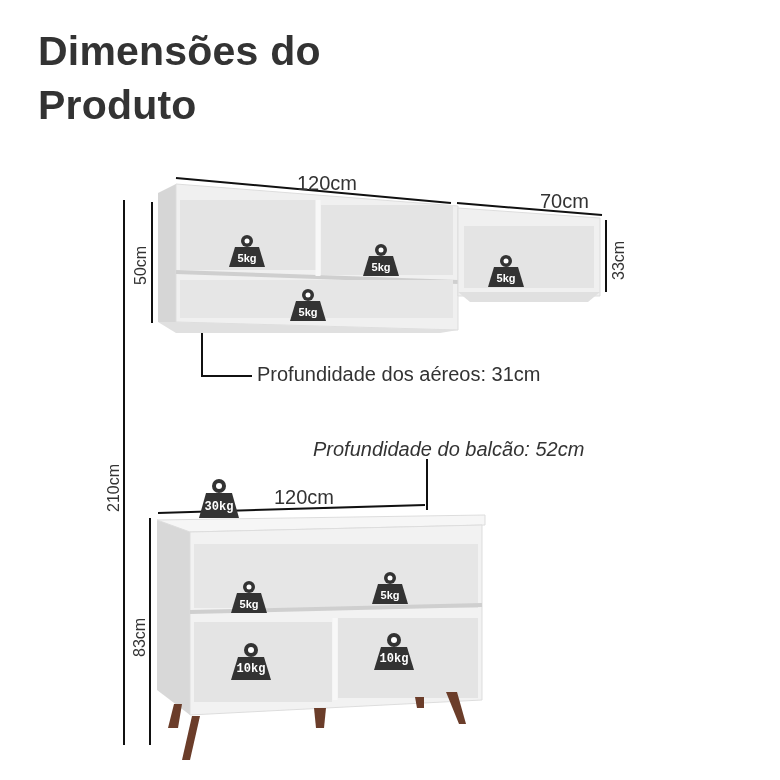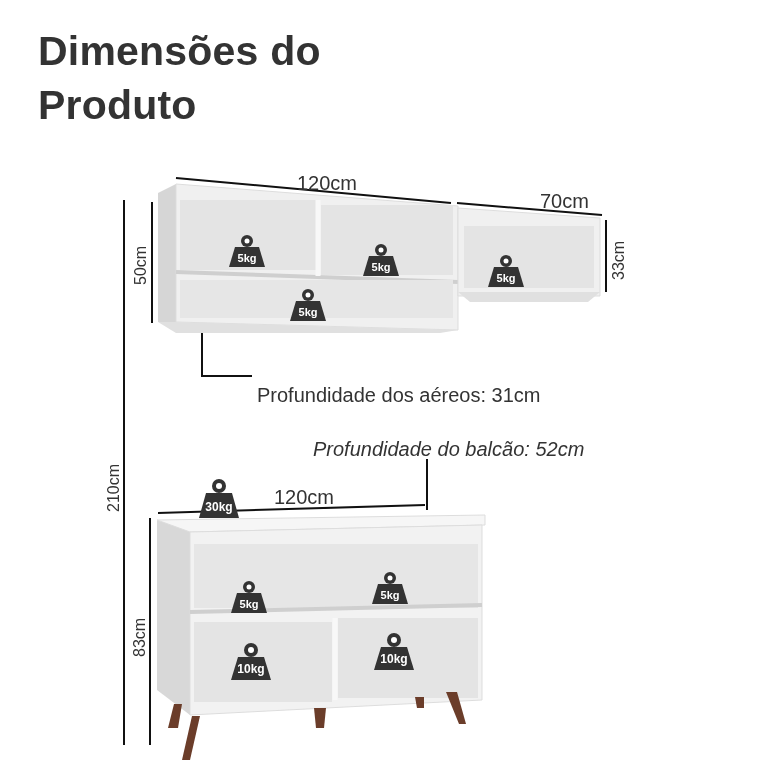--- a/index.html
+++ b/index.html
@@ -8,21 +8,21 @@
   .title { position: absolute; left: 38px; top: 24px; font-size: 41px; font-weight: bold;
            line-height: 54px; color: #333333; letter-spacing: 0.2px; }
   svg.scene { position: absolute; left: 0; top: 0; }
   .lbl { position: absolute; font-size: 20px; color: #333; white-space: nowrap; }
   .vlbl { position: absolute; font-size: 16px; color: #333; white-space: nowrap;
           transform: rotate(-90deg); transform-origin: left top; }
   .wt { position: absolute; width: 44px; height: 36px; }
   .wt svg { position: absolute; left: 0; top: 0; }
   .wt span { position: absolute; left: 0; right: 0; bottom: 6px; text-align: center;
              color: #fff; font-size: 11px; font-weight: bold; }
-  .wt.big span { font-size: 12px; }
+  .wt.big span { font-size: 12px; font-family: Liberation Mono, monospace; }
 </style>
 </head>
 <body>
 
 <div class="title">
   <div>Dimensões do</div>
   <div>Produto</div>
 </div>
 
 <svg class="scene" width="780" height="780" viewBox="0 0 780 780">
@@ -73,21 +73,21 @@
       <polygon points="415,697 424,697 424,708 417,708"></polygon>
       <polygon points="446,692 457,692 466,724 459,724"></polygon>
     </g>
   </g>
 </svg>
 
 <div class="lbl" style="left:297px; top:172px;">120cm</div>
 <div class="lbl" style="left:540px; top:190px;">70cm</div>
 <div class="vlbl" style="left:132px; top:285px;">50cm</div>
 <div class="vlbl" style="left:610px; top:280px;">33cm</div>
-<div class="lbl" style="left:257px; top:384px;text-align:right;">Profundidade dos aéreos: 31cm</div>
+<div class="lbl" style="left:257px; top:363px;text-align:right;">Profundidade dos aéreos: 31cm</div>
 <div class="lbl" style="left:313px; top:438px;font-style:italic;">Profundidade do balcão: 52cm</div>
 <div class="lbl" style="left:274px; top:486px;">120cm</div>
 <div class="vlbl" style="left:105px; top:512px;">210cm</div>
 <div class="vlbl" style="left:131px; top:657px;">83cm</div>
 
 <div class="wt" style="left:225px; top:234px;">
   <svg width="44" height="36" viewBox="0 0 44 36">
       <circle cx="22" cy="7" r="6" fill="#333"></circle>
       <circle cx="22" cy="7" r="2.5" fill="#fff"></circle>
       <path d="M10 13 H34 L40 33 H4 Z" fill="#333"></path>

